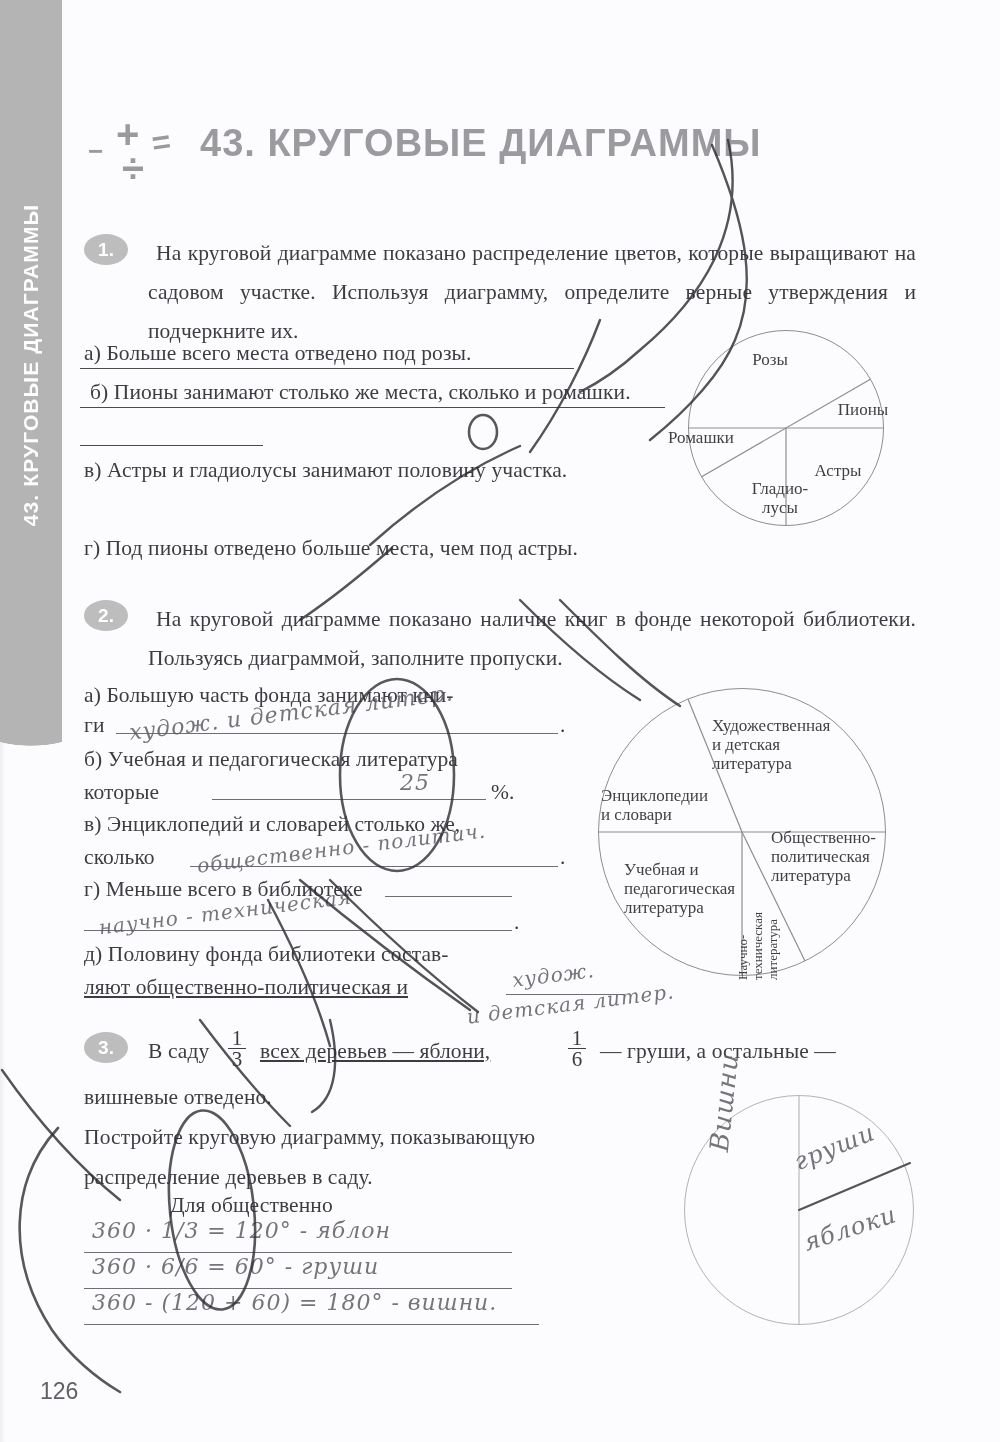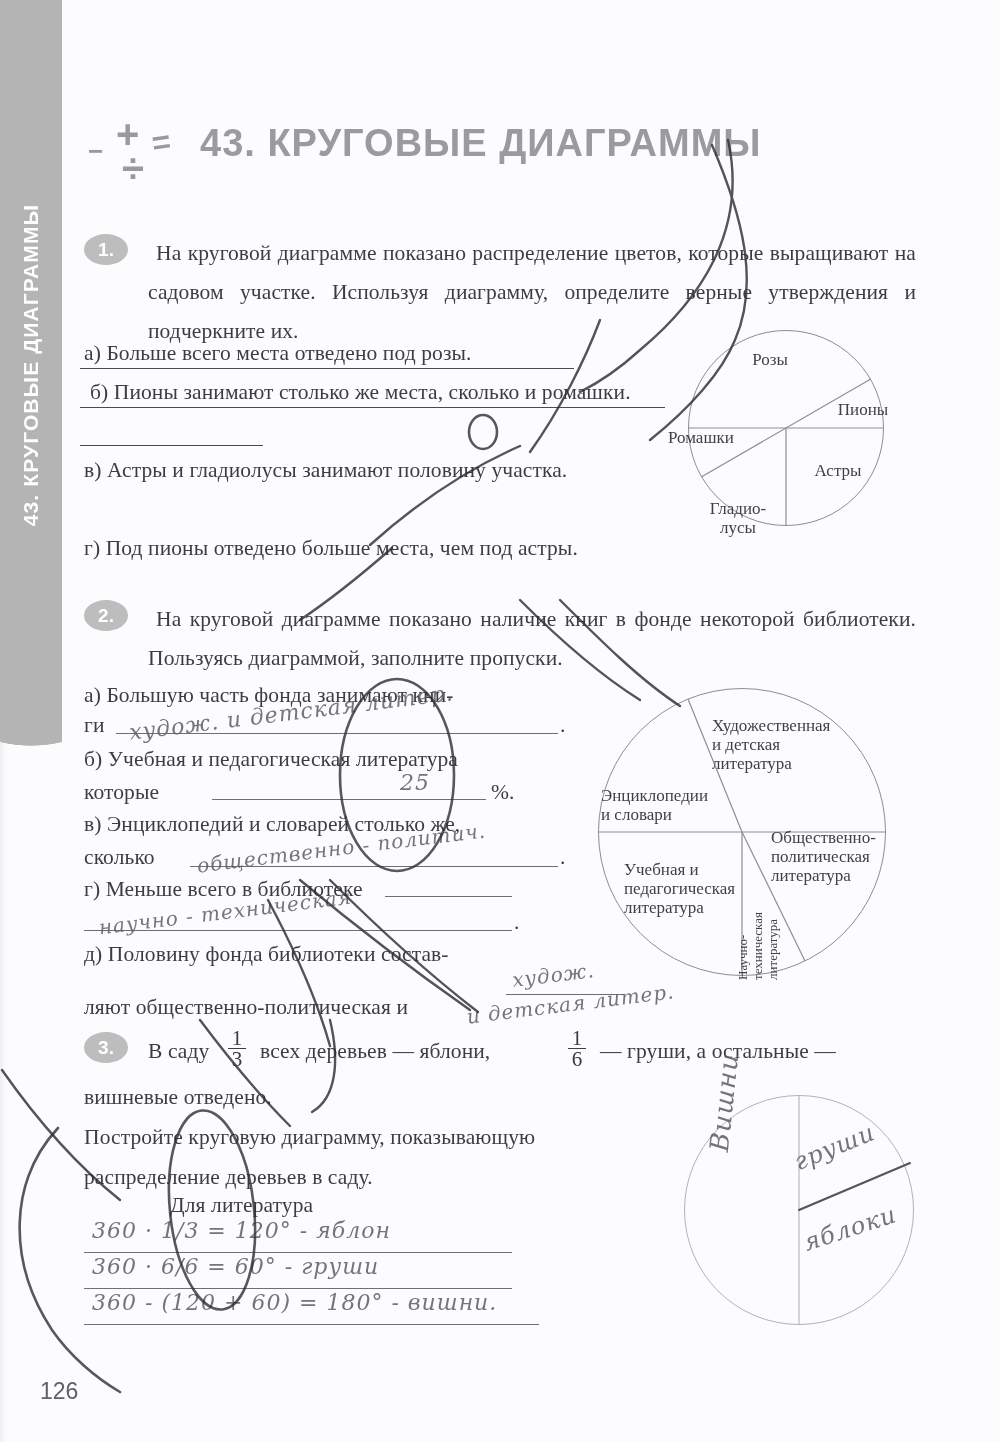--- a/index.html
+++ b/index.html
@@ -235,21 +235,21 @@
       <line x1="0" y1="98" x2="196" y2="98" stroke="#8d8d93" stroke-width="1.2"></line>
 
       <line x1="13.2" y1="147" x2="182.8" y2="49" stroke="#8d8d93" stroke-width="1.2"></line>
 
       <line x1="98" y1="98" x2="98" y2="196" stroke="#8d8d93" stroke-width="1.2"></line>
     </svg>
   </div>
   <div class="pie-label" style="left:727px; top:350px; width:86px;">Розы</div>
   <div class="pie-label" style="left:818px; top:400px; width:90px;">Пионы</div>
   <div class="pie-label" style="left:795px; top:461px; width:86px;">Астры</div>
-  <div class="pie-label" style="left:694px; top:479px; width:88px;margin-top:20px;">Гладио-
+  <div class="pie-label" style="left:736px; top:479px; width:88px;">Гладио-
 лусы</div>
   <div class="pie-label left" style="left:668px; top:428px; width:100px;">Ромашки</div>
 
   <div class="ex-num" style="left:84px; top:600px;">2.</div>
 
   <div class="body-text justify" style="left:148px; top:600px; width:768px; text-indent:8px;">На круговой диаграмме показано наличие книг в фонде некоторой библиотеки. Пользуясь диаграммой, заполните пропуски.</div>
 
   <div class="body-text" style="left:84px; top:676px; width:520px;">а) Большую часть фонда занимают кни-</div>
   <div class="body-text" style="left:84px; top:706px;">ги</div>
   <div class="blank" style="left:116px; top:733px; width:442px;"></div>
@@ -268,21 +268,21 @@
   <div class="body-text" style="left:560px; top:838px;">.</div>
   <div class="hand small rot" style="left:196px; top:836px;">общественно - политич.</div>
 
   <div class="body-text" style="left:84px; top:870px; width:520px;">г) Меньше всего в библиотеке</div>
   <div class="blank" style="left:385px; top:896px; width:127px;"></div>
   <div class="blank" style="left:84px; top:930px; width:428px;"></div>
   <div class="body-text" style="left:514px; top:903px;">.</div>
   <div class="hand small rot" style="left:98px; top:900px;">научно - техническая</div>
 
   <div class="body-text" style="left:84px; top:935px; width:520px;">д) Половину фонда библиотеки состав-</div>
-  <div class="body-text" style="left:84px; top:988px;">ляют общественно-политическая и</div>
+  <div class="body-text" style="left:84px; top:968px;text-decoration:underline;">ляют общественно-политическая и</div>
   <div class="blank" style="left:506px; top:994px; width:118px;"></div>
   <div class="hand small rot" style="left:512px; top:963px;">худож.</div>
   <div class="hand small rot" style="left:466px; top:992px;">и детская литер.</div>
 
   <div class="pie" id="pie2" style="left:598px; top:688px; width:288px; height:288px;">
     <svg width="288" height="288" viewBox="0 0 288 288">
 
       <line x1="0" y1="144" x2="288" y2="144" stroke="#8d8d93" stroke-width="1.2"></line>
 
       <line x1="144" y1="144" x2="90" y2="11" stroke="#8d8d93" stroke-width="1.2"></line>
@@ -310,34 +310,34 @@
   <div class="ex-num" style="left:84px; top:1032px;">3.</div>
 
   <div class="body-text" style="left:148px; top:1032px;">В саду</div>
 
   <div style="position:absolute; left:228px; top:1028px; text-align:center; font-family:'Liberation Serif',serif; font-size:21px; line-height:20px;">
     <div>1</div>
     <div style="border-top:1.5px solid #3c3c42; width:18px;"></div>
     <div>3</div>
   </div>
 
-  <div class="body-text" style="left:260px; top:1032px;">всех деревьев — яблони,</div>
+  <div class="body-text" style="left:260px; top:1032px;text-decoration:underline;">всех деревьев — яблони,</div>
 
   <div style="position:absolute; left:568px; top:1028px; text-align:center; font-family:'Liberation Serif',serif; font-size:21px; line-height:20px;">
     <div>1</div>
     <div style="border-top:1.5px solid #3c3c42; width:18px;"></div>
     <div>6</div>
   </div>
 
   <div class="body-text" style="left:600px; top:1032px;">— груши, а остальные —</div>
 
   <div class="body-text" style="left:84px; top:1078px;">вишневые отведено.</div>
   <div class="body-text" style="left:84px; top:1118px;">Постройте круговую диаграмму, показывающую</div>
   <div class="body-text" style="left:84px; top:1158px;">распределение деревьев в саду.</div>
-  <div class="body-text" style="left:170px; top:1186px;">Для литература</div>
+  <div class="body-text" style="left:170px; top:1186px;">Для общественно</div>
 
   <div class="blank" style="left:84px; top:1252px; width:428px;"></div>
   <div class="blank" style="left:84px; top:1288px; width:428px;"></div>
   <div class="blank" style="left:84px; top:1324px; width:455px;"></div>
 
   <div class="hand" style="left:92px; top:1218px;">360 · 1/3 = 120° - яблон</div>
   <div class="hand" style="left:92px; top:1254px;">360 · 6/6 = 60° - груши</div>
   <div class="hand" style="left:92px; top:1290px;">360 - (120 + 60) = 180° - вишни.</div>
 
   <div class="pie" id="pie3" style="left:684px; top:1095px; width:230px; height:230px; border-color:#b2b2b8;">

